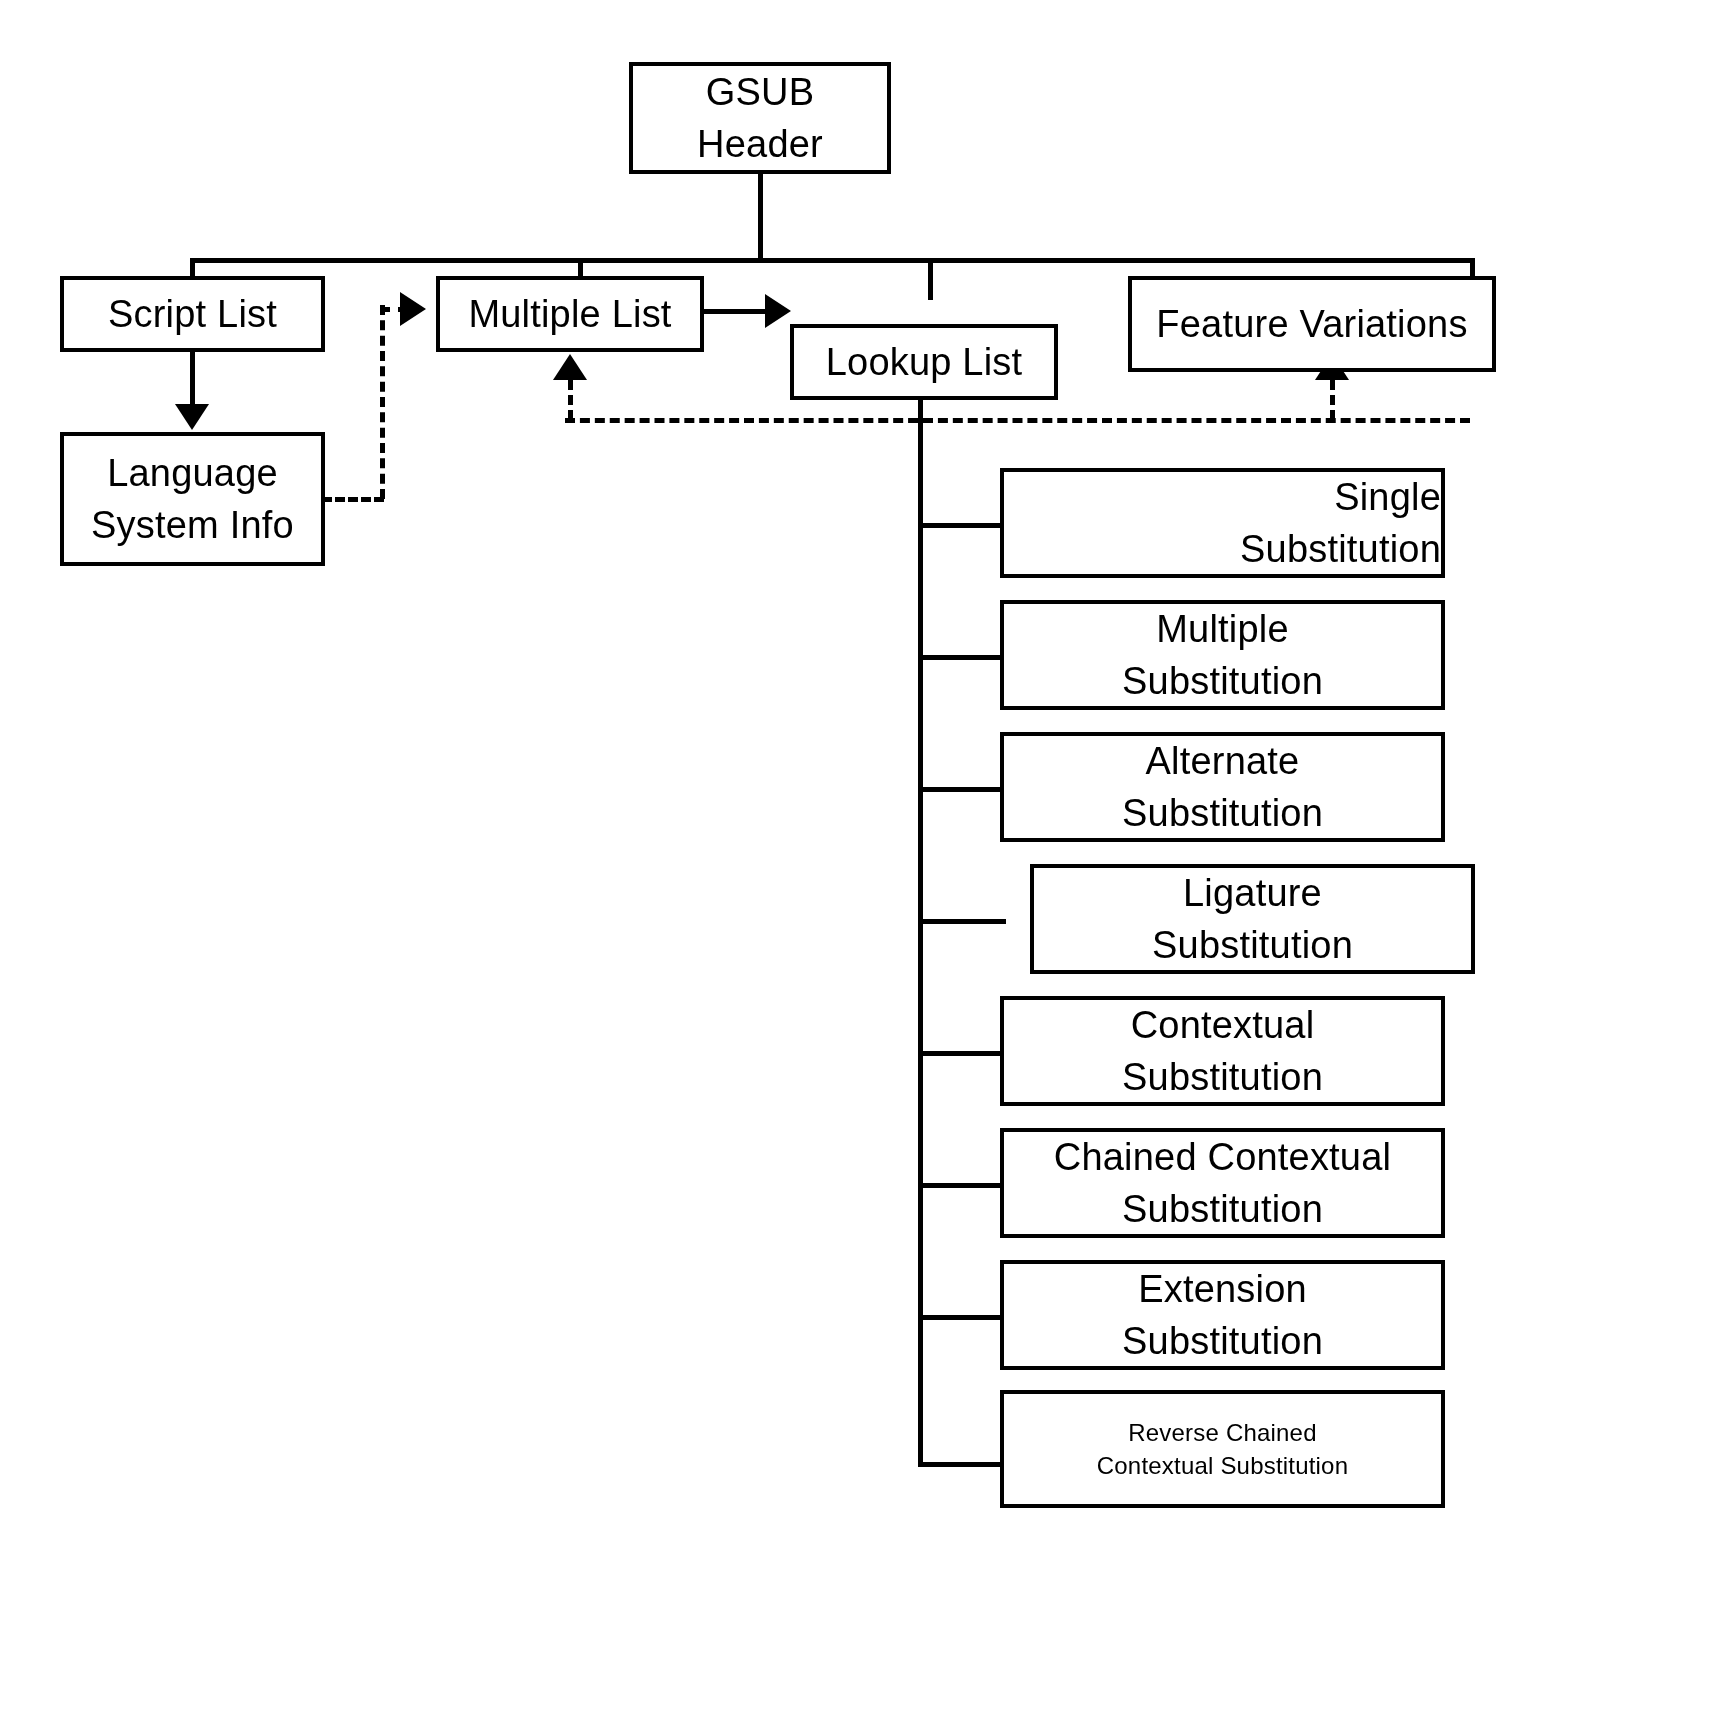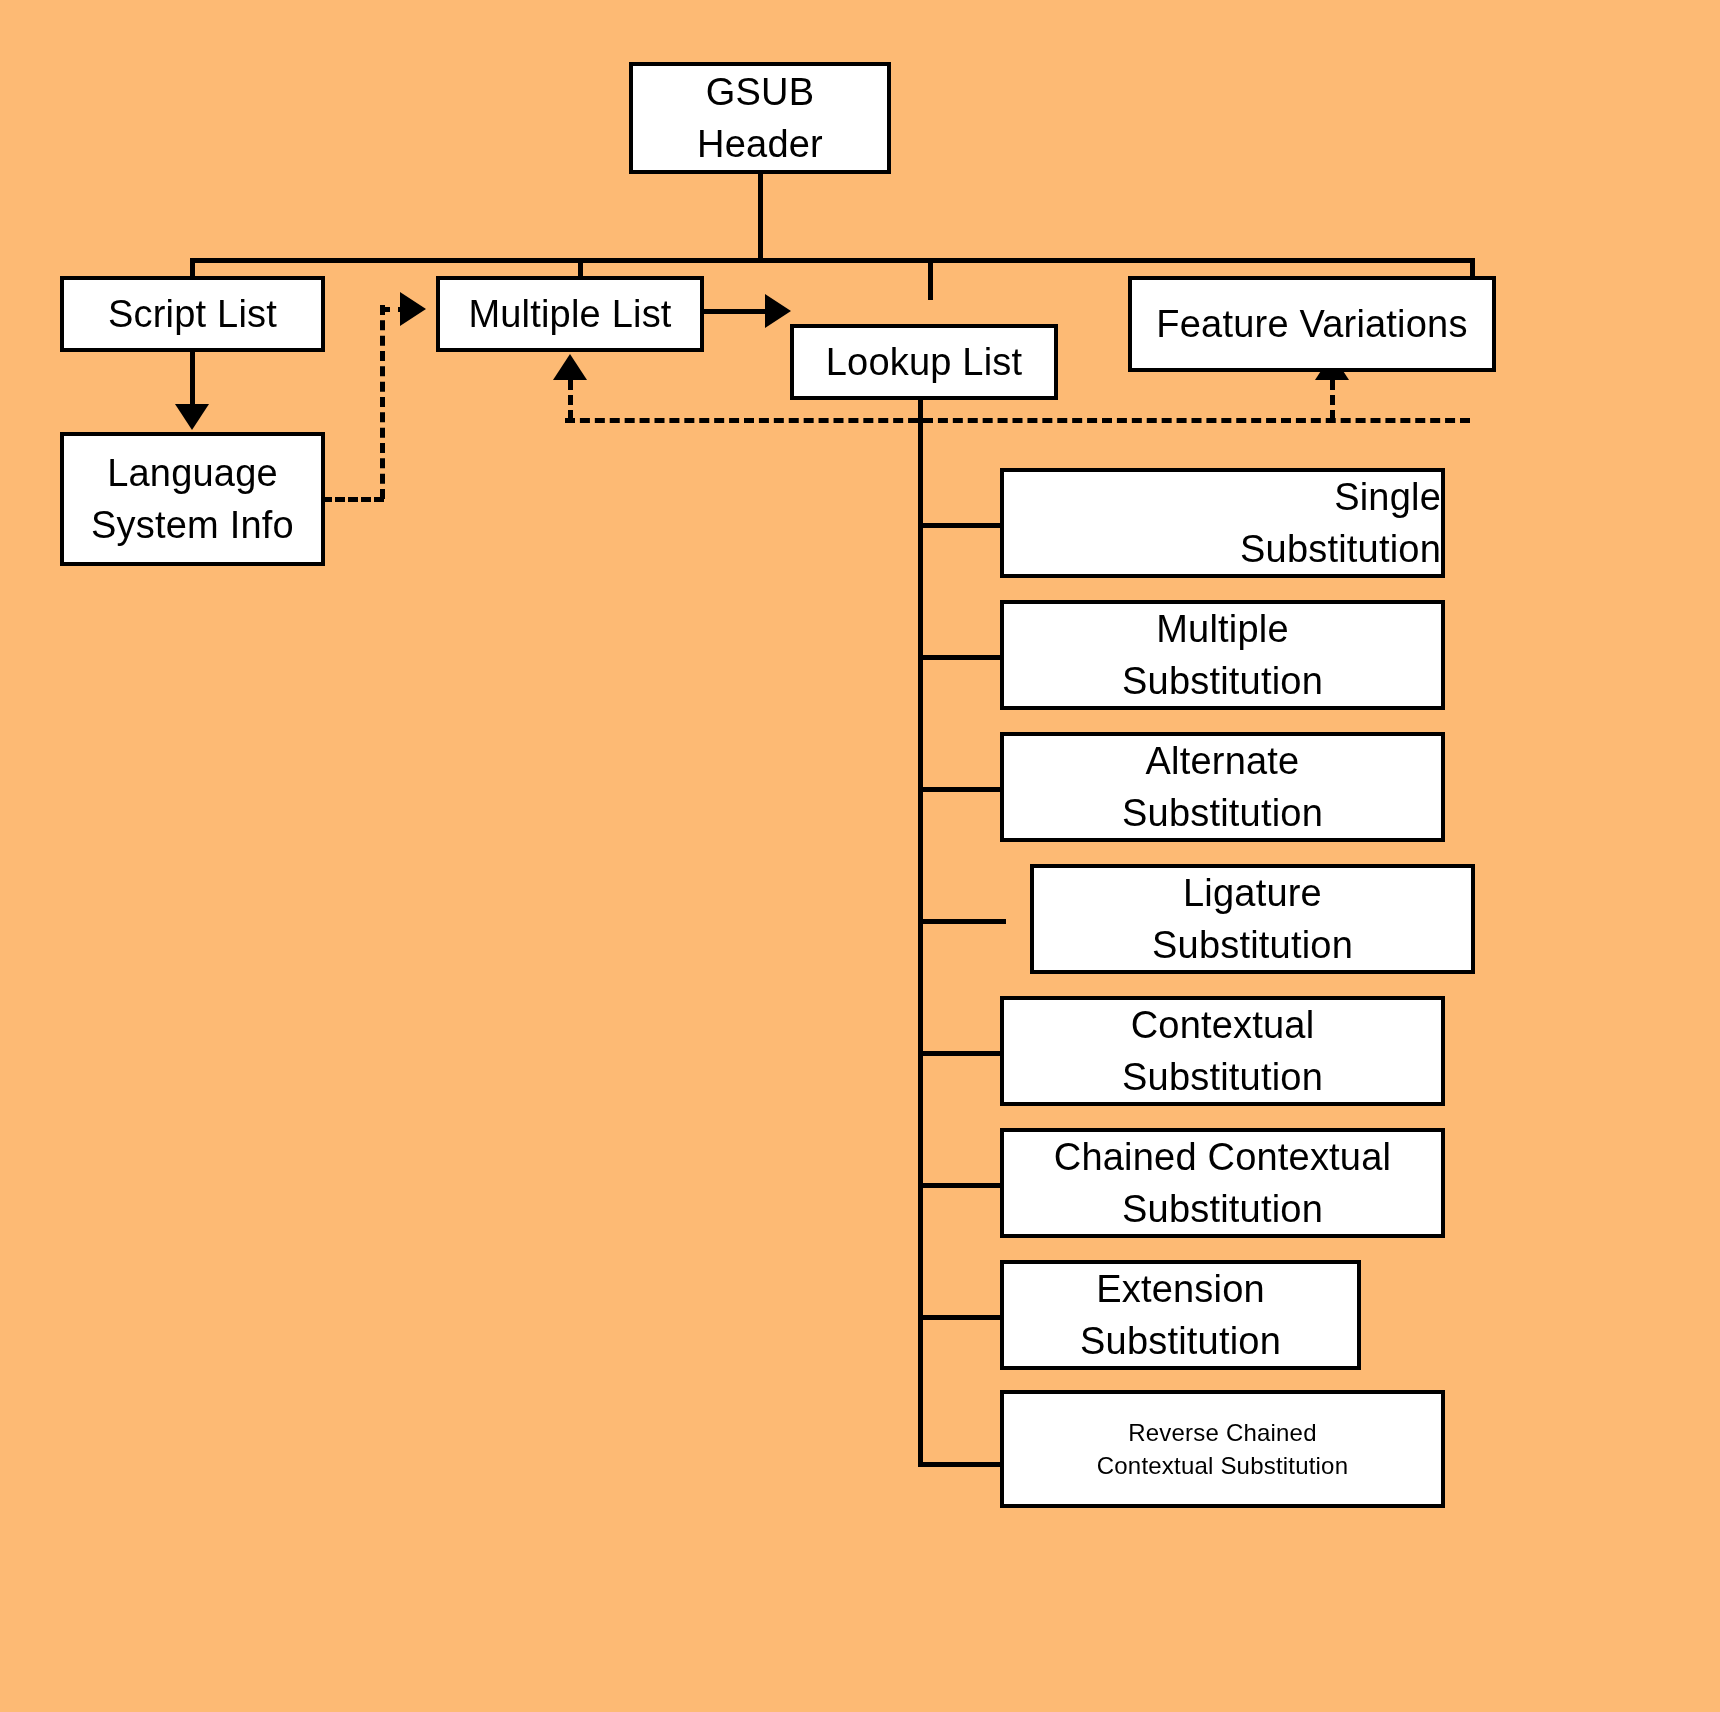--- a/index.html
+++ b/index.html
@@ -9,21 +9,21 @@
   }
   body {
     width: 1720px;
     height: 1712px;
     font-family: "Liberation Sans", sans-serif;
   }
   #stage {
     position: relative;
     width: 1720px;
     height: 1712px;
-    background: #fdba74;
+    background: #ffffff;
     overflow: hidden;
   }
   .node {
     position: absolute;
     box-sizing: border-box;
     background: #ffffff;
     border: 4px solid #000000;
     display: flex;
     flex-direction: column;
     align-items: center;
@@ -173,21 +173,21 @@
   <div class="node" style="left:1000px; top:996px; width:445px; height:110px;">
     <span>Contextual</span>
     <span class="line2">Substitution</span>
   </div>
 
   <div class="node" style="left:1000px; top:1128px; width:445px; height:110px;">
     <span>Chained Contextual</span>
     <span class="line2">Substitution</span>
   </div>
 
-  <div class="node" style="left:1000px; top:1260px; width:361px; height:110px;">
+  <div class="node" style="left:1000px; top:1260px; width:445px; height:110px;">
     <span>Extension</span>
     <span class="line2">Substitution</span>
   </div>
 
   <div class="node" style="left:1000px; top:1390px; width:445px; height:118px; font-size:24px;">
     <span>Reverse Chained</span>
     <span class="line2">Contextual Substitution</span>
   </div>
 
 </div>

